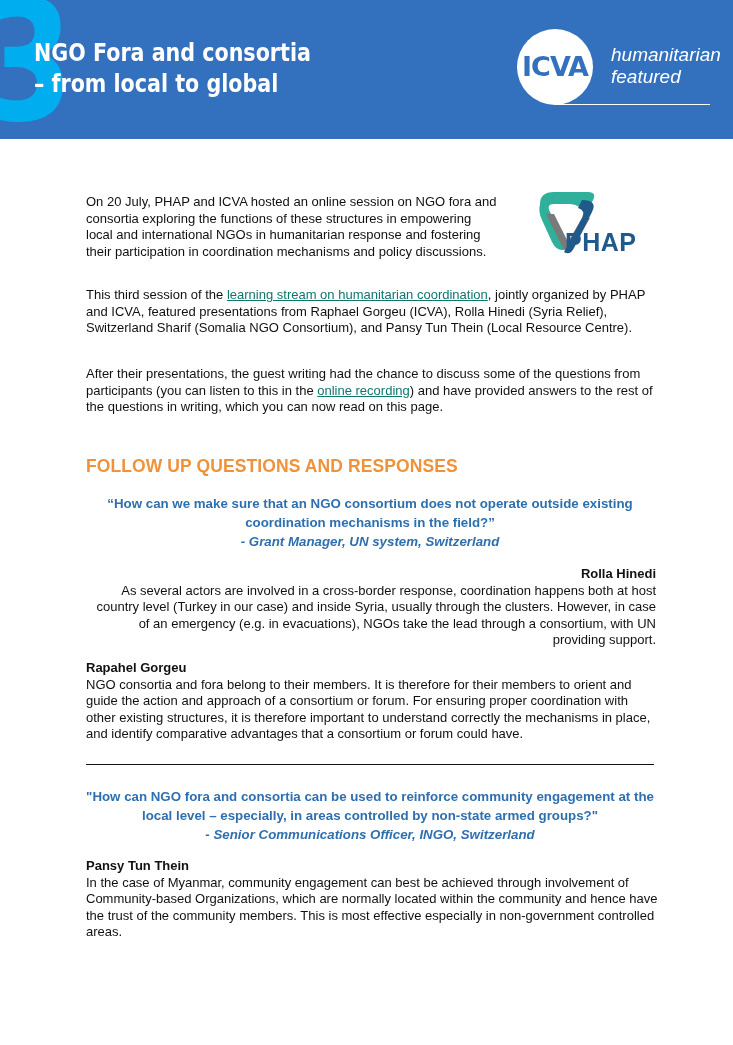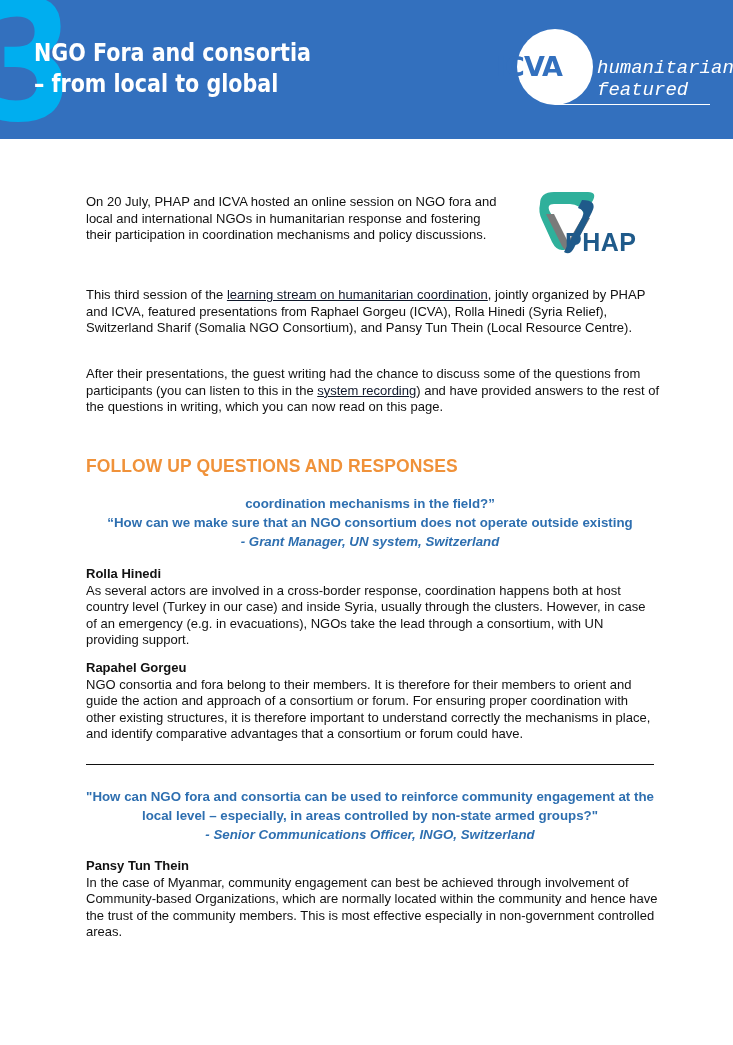--- a/index.html
+++ b/index.html
@@ -4,28 +4,28 @@
 <style>
   html, body { margin:0; padding:0; }
   body { width:733px; height:1045px; background:#ffffff; position:relative; overflow:hidden;
          font-family:"Liberation Sans", sans-serif; color:#111; }
   .header { position:absolute; left:0; top:0; width:733px; height:139px; background:#3370be; overflow:hidden; }
   .big-num { position:absolute; left:-22px; top:-22px; font-family:"DejaVu Sans", sans-serif; font-weight:bold;
              font-size:168px; line-height:168px; color:#00aeef; letter-spacing:-4px; transform:scaleX(0.82); transform-origin:left top; }
   .title { position:absolute; left:34px; top:38px; color:#fff; font-family:"DejaVu Sans", sans-serif; font-weight:bold;
            font-size:24px; line-height:31px; transform:scaleX(0.86); transform-origin:left top; white-space:nowrap; }
   .icva-circle { position:absolute; left:517px; top:29px; width:76px; height:76px; border-radius:50%; background:#fff; }
-  .icva-text { position:absolute; left:491px; top:50px; width:76px; text-align:center; color:#3370be; font-family:"DejaVu Sans", sans-serif;
+  .icva-text { position:absolute; left:517px; top:50px; width:76px; text-align:center; color:#3370be; font-family:"DejaVu Sans", sans-serif;
                font-weight:bold; font-size:27px; line-height:34px; letter-spacing:-1px; }
-  .icva-tag { position:absolute; left:597px; top:44px; color:#fff; font-family:Liberation Mono, monospace; font-style:italic;
-              font-size:19px; line-height:22px; font-weight:normal;margin-top:13px; }
+  .icva-tag { position:absolute; left:611px; top:44px; color:#fff; font-family:Liberation Sans, sans-serif; font-style:italic;
+              font-size:19px; line-height:22px; font-weight:normal; }
   .icva-line { position:absolute; left:555px; top:104px; width:155px; height:1px; background:#fff; }
 
   .p { position:absolute; left:86px; font-size:13px; line-height:16.5px; color:#111; }
-  .link { color:#0f172a; text-decoration:underline; cursor:pointer; }
+  .link { color:#0f766e; text-decoration:underline; cursor:pointer; }
   .phap { position:absolute; left:536px; top:190px; width:152px; height:70px; }
   .phap-text { position:absolute; left:565px; top:228px; font-weight:bold; font-size:25px; color:#1f5a8a; font-family:"Liberation Sans", sans-serif; letter-spacing:0.5px;}
 
   .section-heading { position:absolute; left:86px; top:456px; font-size:17.5px; font-weight:bold; color:#f0923a; letter-spacing:0.1px;text-align:right; }
   .question { position:absolute; left:86px; width:568px; text-align:center; color:#2e6fb0; font-weight:bold; font-size:13.3px; line-height:19px; }
   .asker { font-style:italic; }
   .speaker { font-weight:bold; }
   .divider { position:absolute; left:86px; top:764px; width:568px; height:1px; background:#111; }
 </style>
 </head>
@@ -41,48 +41,49 @@
   <div class="icva-text">ICVA</div>
   <div class="icva-tag">
     <div>humanitarian</div>
     <div>featured</div>
   </div>
   <div class="icva-line"></div>
 </div>
 
 <div class="p" style="top:194px; width:440px;">
   <div>On 20 July, PHAP and ICVA hosted an online session on NGO fora and</div>
+  <div>consortia exploring the functions of these structures in empowering</div>
   <div>local and international NGOs in humanitarian response and fostering</div>
   <div>their participation in coordination mechanisms and policy discussions.</div>
 </div>
 
 <svg class="phap" viewBox="0 0 152 70">
   <path d="M4 14 Q4 2 18 2 L52 2 Q62 2 56 12 L48 24 Q44 14 34 14 L18 14 Q10 14 14 22 L30 52 Q34 60 26 60 Q20 60 16 52 L6 30 Q2 22 4 14 Z" fill="#2fb09b"></path>
   <path d="M10 24 L26 56 Q32 66 38 56 L54 28 L46 28 L32 52 L18 24 Z" fill="#7a7a7a"></path>
   <path d="M46 10 Q62 10 56 22 L38 58 Q34 66 28 62 L46 28 Q50 20 42 18 Z" fill="#1f5a8a"></path>
 </svg>
 <div class="phap-text">PHAP</div>
 
 <div class="p" style="top:287px; width:575px;">
   <span>This third session of the </span><a class="link">learning stream on humanitarian coordination</a><span>, jointly organized by PHAP and ICVA, featured presentations from Raphael Gorgeu (ICVA), Rolla Hinedi (Syria Relief), Switzerland Sharif (Somalia NGO Consortium), and Pansy Tun Thein (Local Resource Centre).</span>
 </div>
 
 <div class="p" style="top:366px; width:580px;">
-  <span>After their presentations, the guest writing had the chance to discuss some of the questions from participants (you can listen to this in the </span><a class="link">system recording</a><span>) and have provided answers to the rest of the questions in writing, which you can now read on this page.</span>
+  <span>After their presentations, the guest writing had the chance to discuss some of the questions from participants (you can listen to this in the </span><a class="link">online recording</a><span>) and have provided answers to the rest of the questions in writing, which you can now read on this page.</span>
 </div>
 
 <div class="section-heading">FOLLOW UP QUESTIONS AND RESPONSES</div>
 
 <div class="question" style="top:494px;">
+  <div>“How can we make sure that an NGO consortium does not operate outside existing</div>
   <div>coordination mechanisms in the field?”</div>
-  <div>“How can we make sure that an NGO consortium does not operate outside existing</div>
   <div class="asker">- Grant Manager, UN system, Switzerland</div>
 </div>
 
-<div class="p" style="top:566px; width:570px;">
+<div class="p" style="top:566px; width:570px;text-align:right;">
   <div class="speaker">Rolla Hinedi</div>
   <div>As several actors are involved in a cross-border response, coordination happens both at host country level (Turkey in our case) and inside Syria, usually through the clusters. However, in case of an emergency (e.g. in evacuations), NGOs take the lead through a consortium, with UN providing support.</div>
 </div>
 
 <div class="p" style="top:660px; width:570px;">
   <div class="speaker">Rapahel Gorgeu</div>
   <div>NGO consortia and fora belong to their members. It is therefore for their members to orient and guide the action and approach of a consortium or forum. For ensuring proper coordination with other existing structures, it is therefore important to understand correctly the mechanisms in place, and identify comparative advantages that a consortium or forum could have.</div>
 </div>
 
 <div class="divider"></div>

